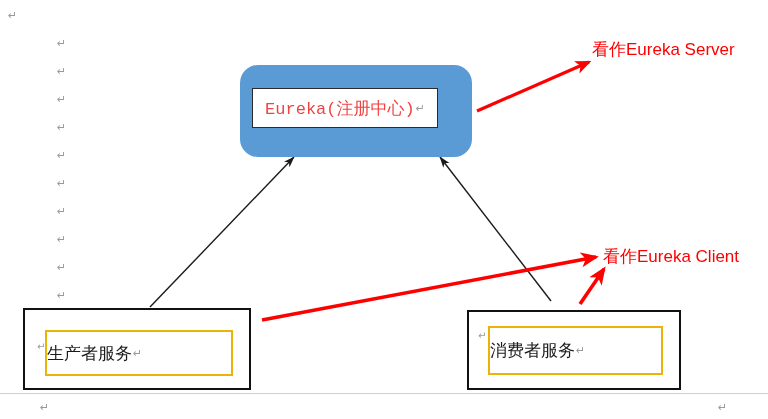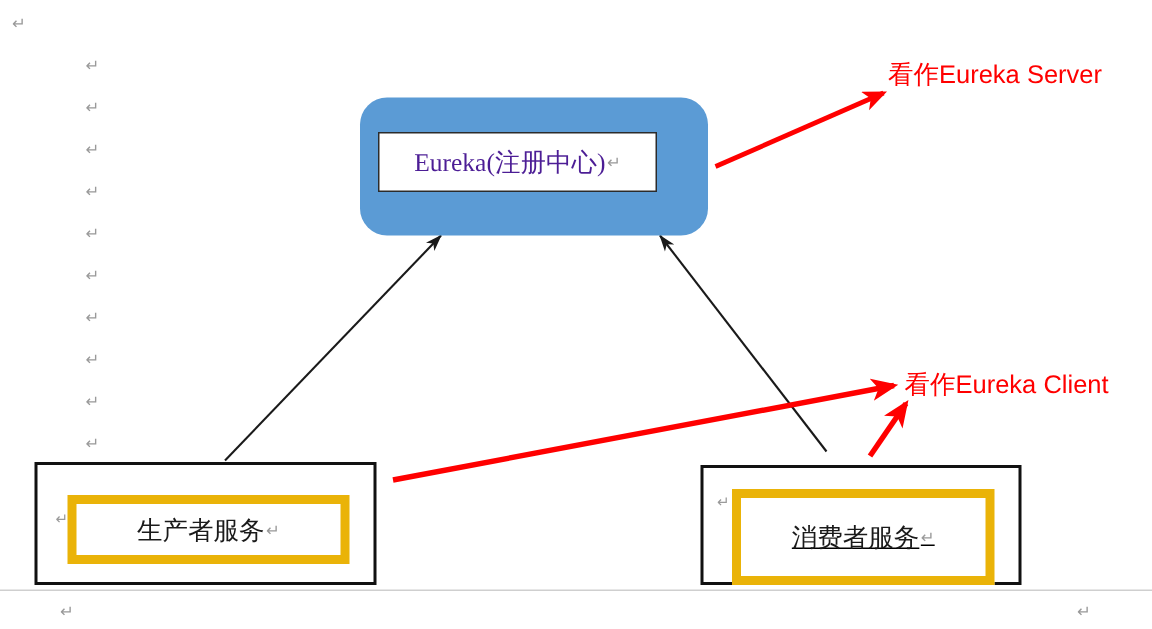--- a/index.html
+++ b/index.html
@@ -53,58 +53,57 @@
     height: 40px;
     background: #ffffff;
     border: 1.5px solid #2b2b2b;
     box-sizing: border-box;
     display: flex;
     align-items: center;
     justify-content: center;
   }
   #eureka-inner-box .label-text {
     font-size: 17px;
-    color: #4c1d95;
+    color: #ef4444;
     white-space: nowrap;
-    font-family: Liberation Serif, serif;
+    font-family: Liberation Mono, monospace;
   }
   .pmark-inline {
     color: #9a9a9a;
     font-size: 11px;
     font-family: "DejaVu Sans", sans-serif;
     margin-left: 1px;
   }
 
   
   .service-outer {
     position: absolute;
     background: #ffffff;
     border: 2px solid #111111;
     box-sizing: border-box;
   }
   .service-inner {
     position: absolute;
     background: #ffffff;
-    border: 6px solid #eab308;
+    border: 2px solid #eab308;
     box-sizing: border-box;
     display: flex;
     align-items: center;
-    justify-content: center;
   }
   .service-inner .label-text {
     font-size: 17px;
     color: #1a1a1a;
     white-space: nowrap;
     font-family: "Liberation Serif", "DejaVu Serif", serif;
   }
 
   #producer-outer { left: 23px;  top: 308px; width: 228px; height: 82px; }
   #producer-inner { left: 45px;  top: 330px; width: 188px; height: 46px; }
   #consumer-outer { left: 467px; top: 310px; width: 214px; height: 80px; }
-  #consumer-inner { left: 488px; top: 326px; width: 175px; height: 64px; text-decoration: underline; }
+  #consumer-inner { left: 488px; top: 326px; width: 175px; height: 49px; }
 
   
   .box-pmark {
     position: absolute;
     color: #9a9a9a;
     font-size: 10px;
     line-height: 10px;
     font-family: "DejaVu Sans", sans-serif;
   }
 

